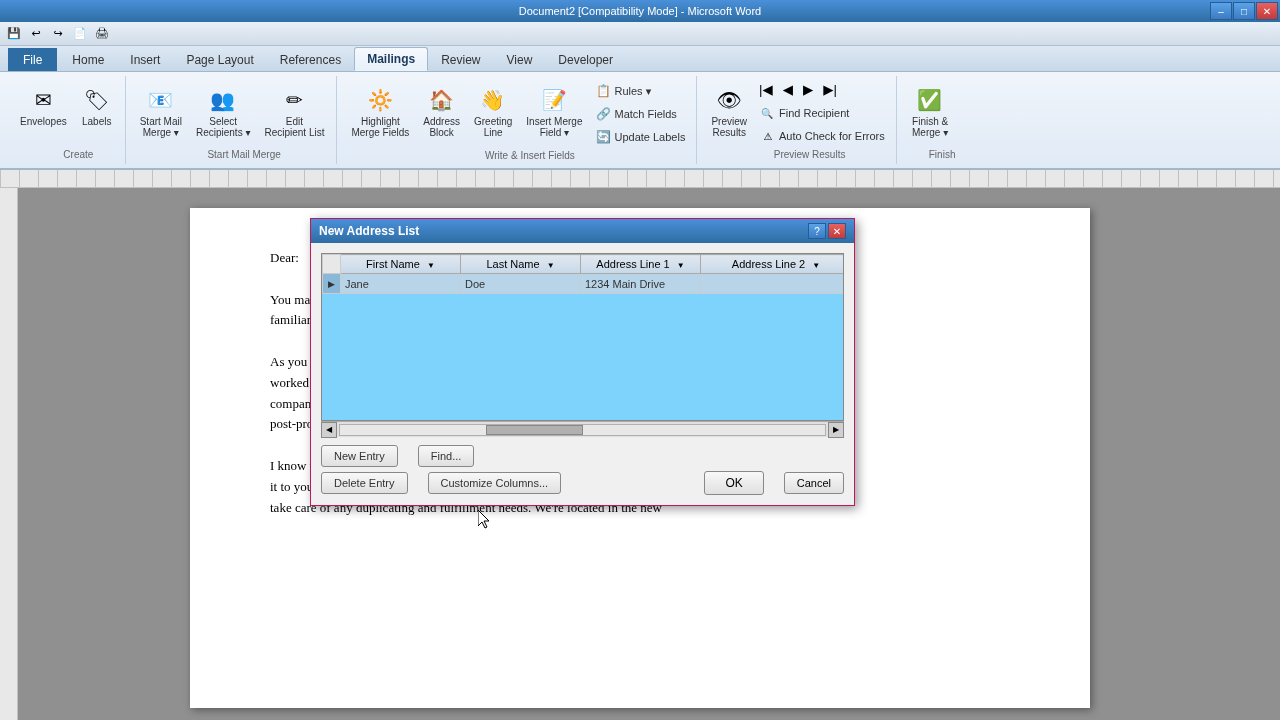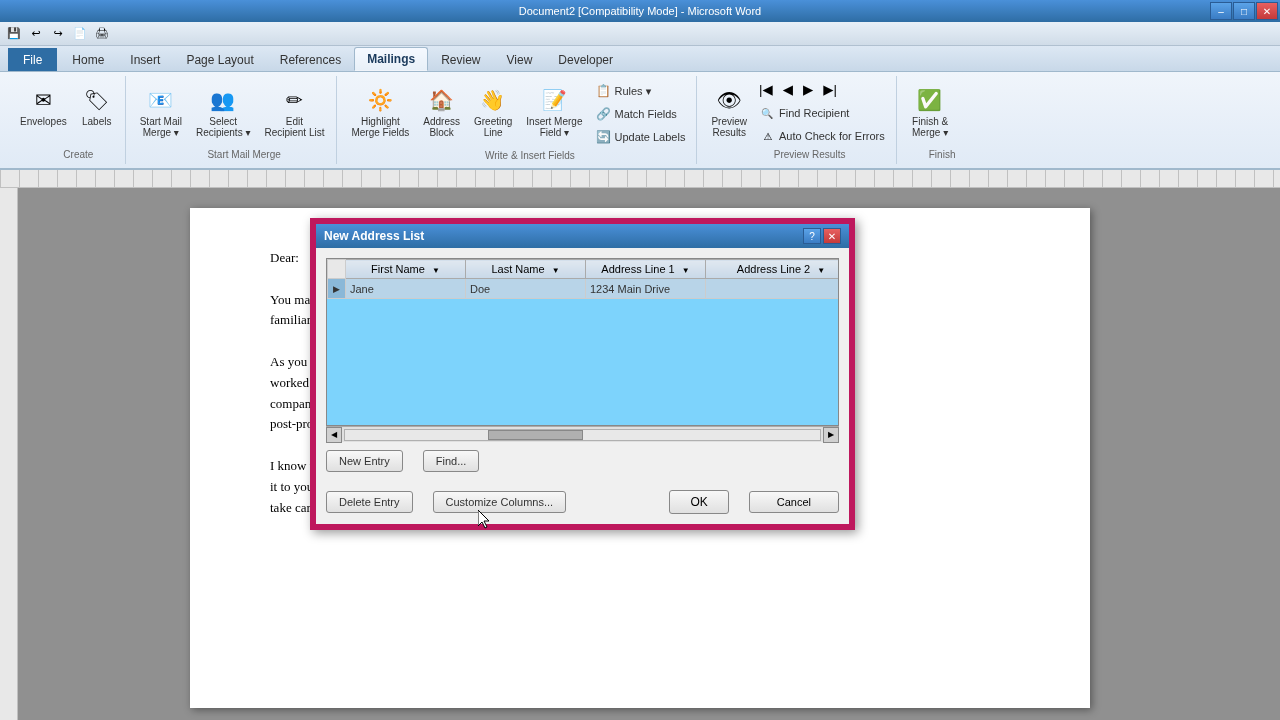--- a/index.html
+++ b/index.html
@@ -227,21 +227,21 @@
       height: 100%;
       background: #e8e8e8;
       border-right: 1px solid #c0c0c0;
     }
     .dialog {
       position: absolute;
       top: 30px;
       left: 310px;
       width: 545px;
       background: #f0f0f0;
-      border: 6px solid #be185d;
+      border: 1px solid #be185d;
       box-shadow: 3px 3px 10px rgba(0,0,0,0.4);
     }
     .dialog-titlebar {
       background: linear-gradient(to bottom, #4a90d9, #2e6da4);
       padding: 4px 8px;
       display: flex;
       align-items: center;
       justify-content: space-between;
     }
     .dialog-title {
@@ -383,21 +383,21 @@
     .dialog-ok-btn {
       padding: 4px 20px;
       background: linear-gradient(to bottom, #f8f8f8, #e0e0e0);
       border: 1px solid #888;
       border-radius: 3px;
       cursor: pointer;
       font-size: 12px;
       margin-left: auto;
     }
     .dialog-cancel-btn {
-      padding: 4px 27px;
+      padding: 4px 12px;
       background: linear-gradient(to bottom, #f8f8f8, #e0e0e0);
       border: 1px solid #888;
       border-radius: 3px;
       cursor: pointer;
       font-size: 11px;
     }
   </style>
 </head>
 <body>
 
@@ -604,21 +604,21 @@
           <div class="scroll-thumb"></div>
         </div>
         <div class="scroll-arrow">▶</div>
       </div>
 
       <div class="dialog-btn-row">
         <button class="dialog-action-btn">New Entry</button>
         <button class="dialog-action-btn">Find...</button>
         <span style="flex:1"></span>
       </div>
-      <div class="dialog-btn-row" style="margin-top:18px;justify-content:space-between;">
+      <div class="dialog-btn-row" style="margin-top:4px;justify-content:space-between;">
         <button class="dialog-action-btn">Delete Entry</button>
         <button class="dialog-action-btn">Customize Columns...</button>
         <span style="flex:1"></span>
         <button class="dialog-ok-btn">OK</button>
         <button class="dialog-cancel-btn">Cancel</button>
       </div>
     </div>
   </div>
 
   <div style="position:absolute; left:478px; top:322px; pointer-events:none; z-index:999;">

